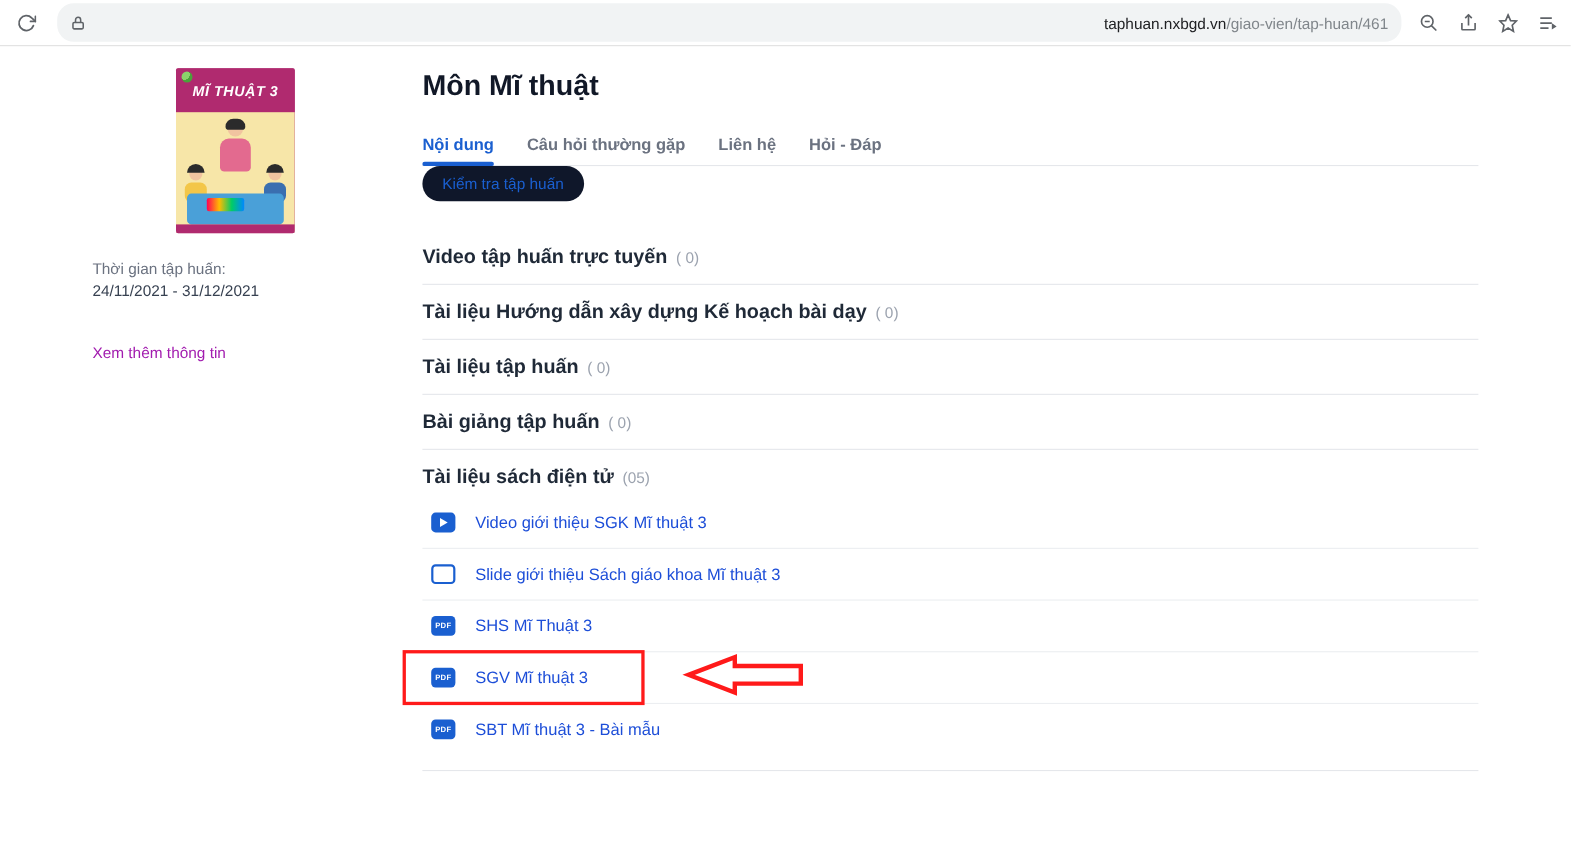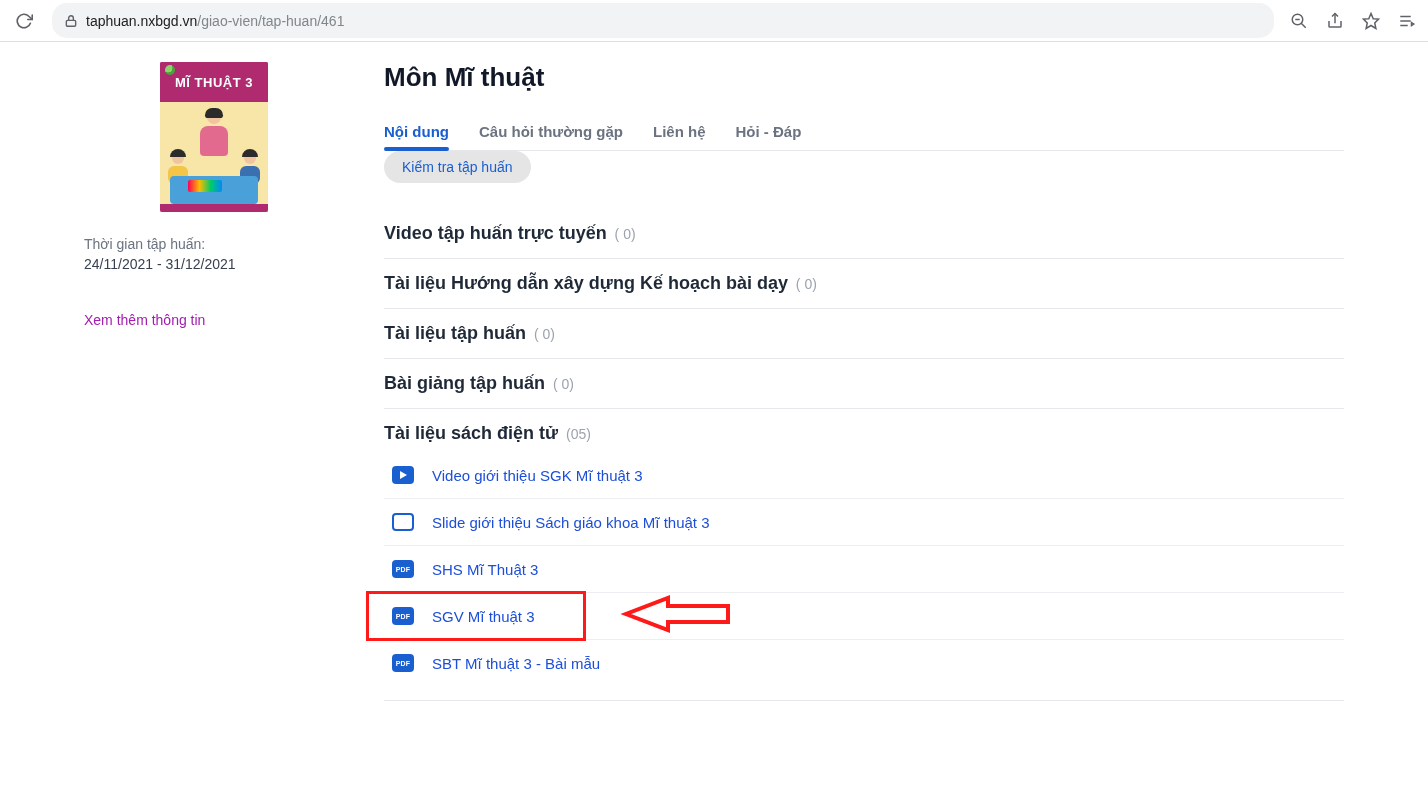--- a/index.html
+++ b/index.html
@@ -26,39 +26,40 @@
     height: 35px;
     margin: 12px 14px;
     background: #f1f3f4;
     border-radius: 15px;
     display: flex;
     align-items: center;
     padding: 0 12px;
     color: #5f6368;
     font-size: 14px;
     gap: 8px;
+    justify-content: space-between;
   }
   .url-host { color: #202124; }
   .url-path { color: #80868b; }
   .chrome-actions { display: flex; align-items: center; gap: 14px; color: #5f6368; }
   .chrome-icon-btn { width: 22px; height: 22px; display:flex; align-items:center; justify-content:center; cursor:pointer; }
 
   
   .page {
     display: flex;
     max-width: 1260px;
     margin: 0 auto;
     padding: 20px 0 40px;
   }
   .sidebar {
     width: 280px;
     padding: 0 20px 0 0;
     font-size: 14px;
   }
-  .cover-wrap { text-align: left; margin-bottom: 24px; }
+  .cover-wrap { text-align: left; margin-bottom: 24px; font-style: italic; }
   .cover {
     width: 108px; height: 150px;
     margin: 0 auto;
     background: #b02a6f;
     border-radius: 2px;
     position: relative;
     overflow: hidden;
   }
   .cover-top {
     height: 40px;
@@ -114,21 +115,21 @@
   .main { flex:1; padding-left: 20px;}
   .page-title { font-size: 26px; font-weight: 700; color:#111827; margin-bottom: 20px; }
 
   .tabs { display:flex; gap:30px; border-bottom: 1px solid #e5e7eb; }
   .tab { padding: 10px 0; font-size: 15px; font-weight:600; color:#6b7280; cursor:pointer; position:relative; }
   .tab.active { color:#1a5fd0; }
   .tab.active::after { content:""; position:absolute; left:0; right:0; bottom:-1px; height:4px; background:#1a5fd0; border-radius: 3px; }
 
   .chip {
     display:inline-block; padding:8px 18px; border-radius:18px;
-    background:#e5e5e5; color:#1a5fd0; font-size:14px; font-weight:500; cursor:pointer;
+    background:#0f172a; color:#1a5fd0; font-size:14px; font-weight:500; cursor:pointer;
     margin-bottom: 26px;
   }
 
   .section { border-bottom:1px solid #e5e7eb; padding: 14px 0; }
   .section-title { font-size:18px; font-weight:700; color:#1f2937; display:inline; }
   .section-count { color:#9ca3af; font-size:14px; margin-left:4px; }
 
   .items { margin-top: 8px; }
   .item-row {
     display:flex; align-items:center; gap:18px;

